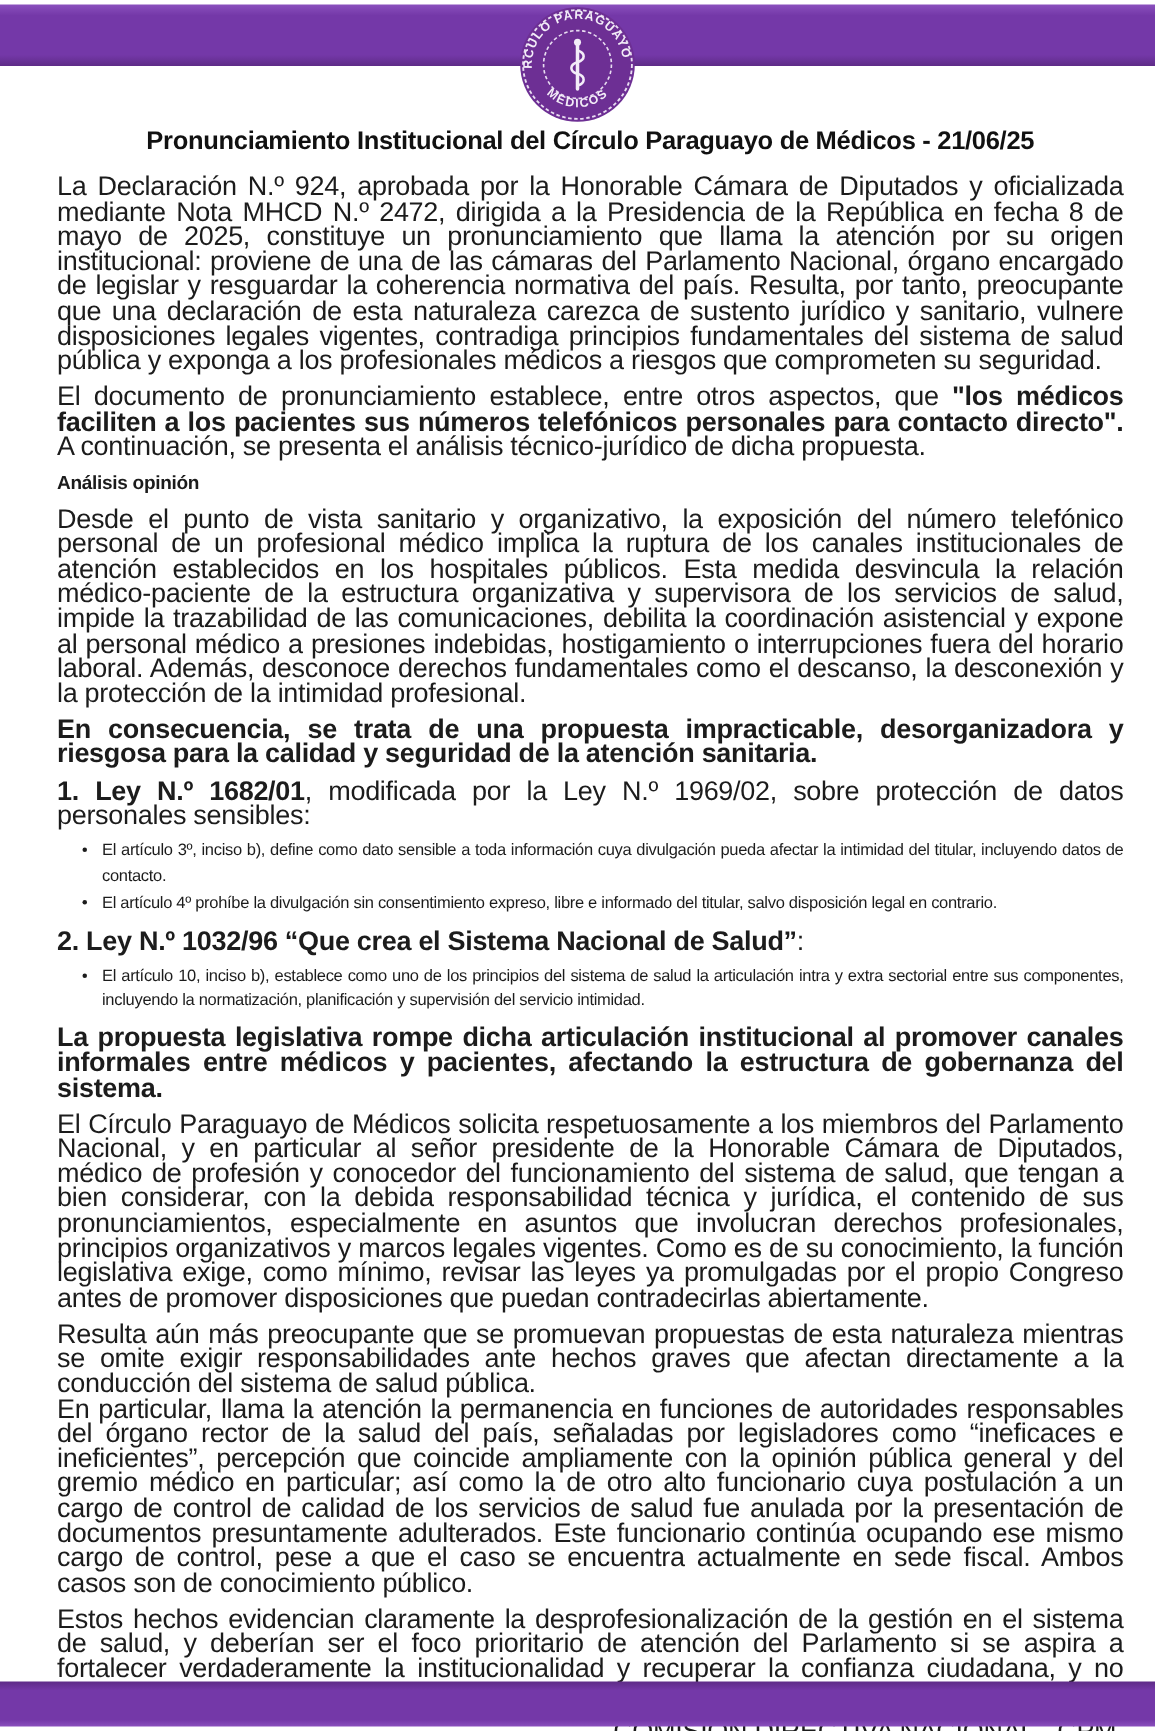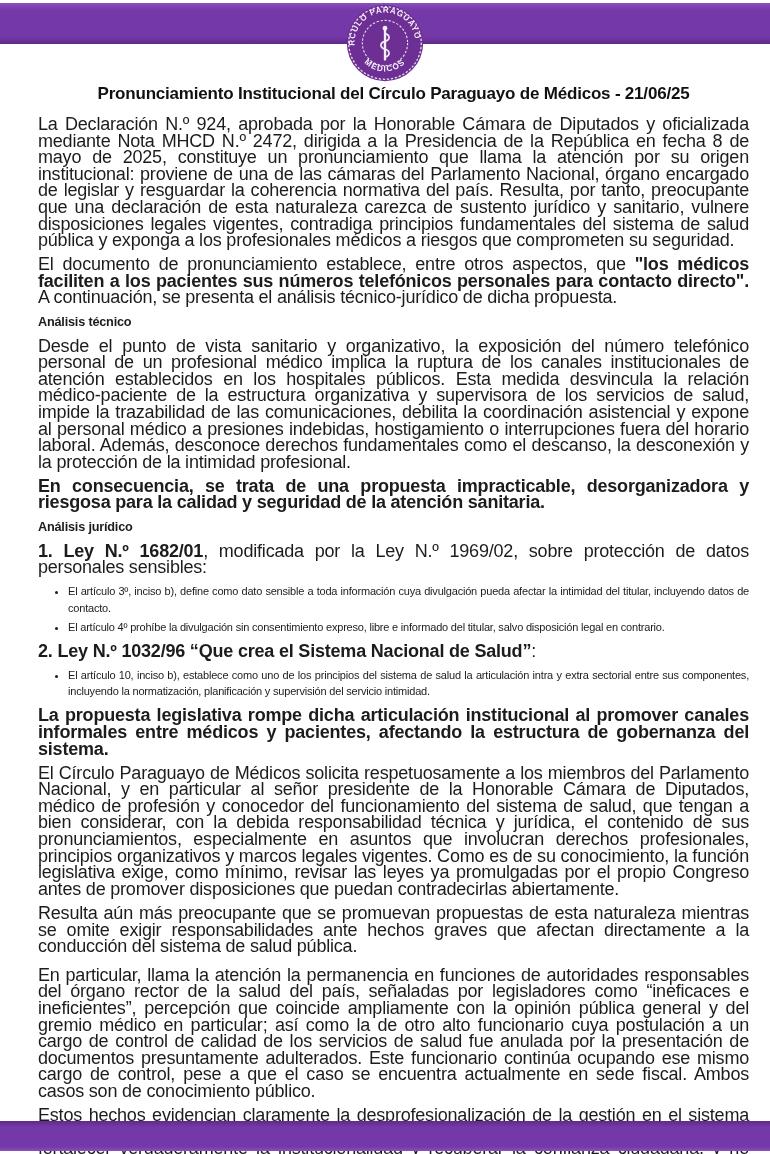--- a/index.html
+++ b/index.html
@@ -27,21 +27,21 @@
     margin:0 0 12px 0;letter-spacing:-0.2px;
   }
   .doc-subtitle{
     text-align:center;font-weight:bold;font-size:13.2px;color:#111;
     text-decoration:underline;margin:0 0 11px 0;letter-spacing:-0.2px;
   }
   p{
     margin:0 0 7.5px 0;font-size:18px;line-height:16.6px;
     text-align:justify;letter-spacing:-0.2px;
   }
-  p.tight{margin-bottom:12px;}
+  p.tight{margin-bottom:0;}
   .b{font-weight:bold;}
   h3{
     margin:0 0 7.5px 0;font-size:12.7px;line-height:16.6px;
     font-weight:bold;text-align:left;letter-spacing:-0.2px;
   }
   ul{
     margin:0 0 7.5px 0;padding:0 0 0 30px;
   }
   li{
     font-size:11px;line-height:16.6px;text-align:justify;
@@ -80,27 +80,26 @@
 </div>
 
 <div class="content">
 
   <div class="doc-title">Pronunciamiento Institucional del Círculo Paraguayo de Médicos - 21/06/25</div>
 
   <p>La Declaración N.º 924, aprobada por la Honorable Cámara de Diputados y oficializada mediante Nota MHCD N.º 2472, dirigida a la Presidencia de la República en fecha 8 de mayo de 2025, constituye un pronunciamiento que llama la atención por su origen institucional: proviene de una de las cámaras del Parlamento Nacional, órgano encargado de legislar y resguardar la coherencia normativa del país. Resulta, por tanto, preocupante que una declaración de esta naturaleza carezca de sustento jurídico y sanitario, vulnere disposiciones legales vigentes, contradiga principios fundamentales del sistema de salud pública y exponga a los profesionales médicos a riesgos que comprometen su seguridad.</p>
 
   <p><span>El documento de pronunciamiento establece, entre otros aspectos, que </span><span class="b">"los médicos faciliten a los pacientes sus números telefónicos personales para contacto directo".</span><span> A continuación, se presenta el análisis técnico-jurídico de dicha propuesta.</span></p>
 
-  <h3>Análisis técnico</h3>
+  <h3>Análisis opinión</h3>
 
   <p>Desde el punto de vista sanitario y organizativo, la exposición del número telefónico personal de un profesional médico implica la ruptura de los canales institucionales de atención establecidos en los hospitales públicos. Esta medida desvincula la relación médico-paciente de la estructura organizativa y supervisora de los servicios de salud, impide la trazabilidad de las comunicaciones, debilita la coordinación asistencial y expone al personal médico a presiones indebidas, hostigamiento o interrupciones fuera del horario laboral. Además, desconoce derechos fundamentales como el descanso, la desconexión y la protección de la intimidad profesional.</p>
 
   <p class="b">En consecuencia, se trata de una propuesta impracticable, desorganizadora y riesgosa para la calidad y seguridad de la atención sanitaria.</p>
 
-  <h3>Análisis jurídico</h3>
 
   <p><span class="b">1. Ley N.º 1682/01</span><span>, modificada por la Ley N.º 1969/02, sobre protección de datos personales sensibles:</span></p>
 
   <ul>
     <li>El artículo 3º, inciso b), define como dato sensible a toda información cuya divulgación pueda afectar la intimidad del titular, incluyendo datos de contacto.</li>
     <li>El artículo 4º prohíbe la divulgación sin consentimiento expreso, libre e informado del titular, salvo disposición legal en contrario.</li>
   </ul>
 
 
   <p><span class="b">2. Ley N.º 1032/96 “Que crea el Sistema Nacional de Salud”</span><span>:</span></p>

